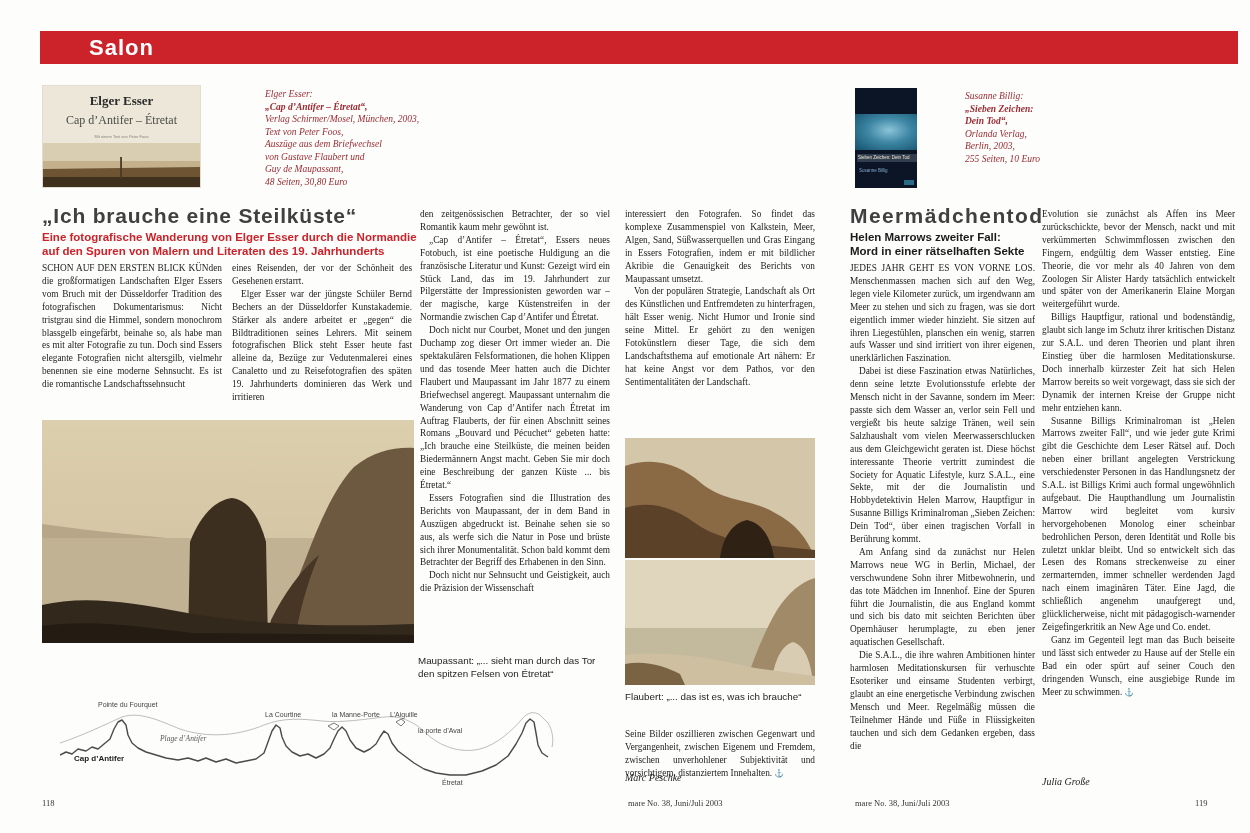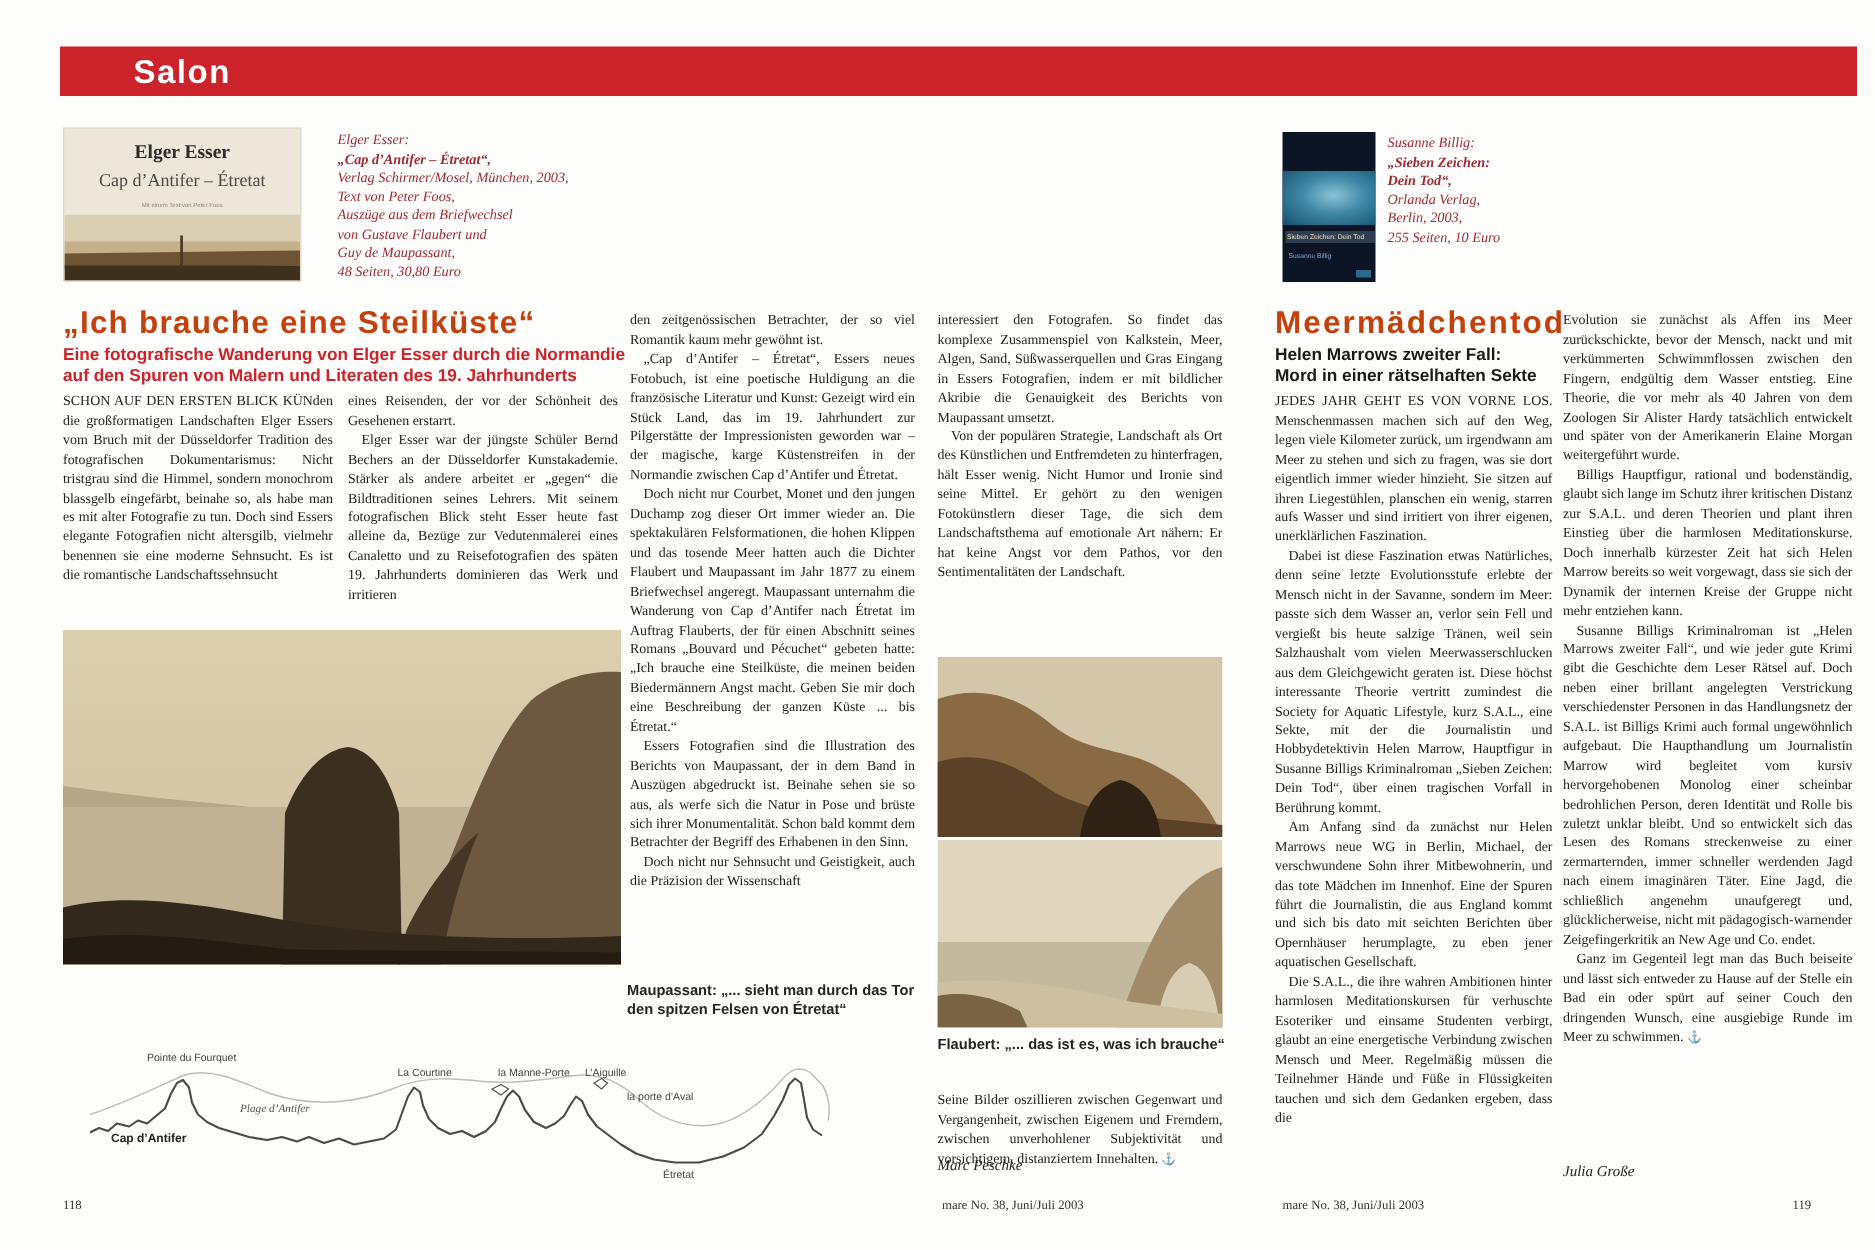--- a/index.html
+++ b/index.html
@@ -24,36 +24,36 @@
   .cover-right { left:855px; top:88px; width:62px; height:100px; background:#0c1526; overflow:hidden; }
   .cr-photo { position:absolute; left:0; top:26px; width:62px; height:36px;
               background:radial-gradient(ellipse at 55% 45%, #8cc4d8 0%, #3d86a4 45%, #14506b 100%); }
   .cr-title { position:absolute; left:2px; top:66px; width:58px; font-size:4.5px; line-height:5.5px;
               color:#f0e6c8; background:rgba(120,140,160,0.35); padding:1px; }
   .cr-author { position:absolute; left:4px; top:80px; font-size:4.5px; color:#7fa8c9; }
   .cr-logo { position:absolute; right:3px; bottom:3px; width:10px; height:5px; background:#2b6b8a; }
 
   
   .biblio { font-family:"Liberation Serif",serif; font-style:italic; font-size:9.5px;
-            line-height:12.5px; color:#9b2b31; }
+            line-height:12.5px; color:#9b2b31;margin-left:40px; }
   .biblio-bold { font-weight:bold; }
 
   
-  .headline { font-weight:bold; color:#c2410c; font-size:21px; letter-spacing:0.8px; white-space:nowrap; }
+  .headline { font-weight:bold; color:#404040; font-size:21px; letter-spacing:0.8px; white-space:nowrap; }
   .subtitle { font-weight:bold; font-size:11.5px; line-height:13.5px; }
   .subtitle-red { color:#cc2229; }
   .subtitle-black { color:#1a1a1a; }
 
   
   .body-col { font-family:"Liberation Serif",serif; font-size:9.3px; line-height:12.9px;
               text-align:justify; color:#1c1c1c; overflow:hidden; }
   .body-col p { margin:0; }
   .body-col p + p { text-indent:9px; }
 
-  .caption { font-weight:bold; font-size:9.8px; line-height:13px; color:#242424; }
+  .caption { font-weight:normal; font-size:9.8px; line-height:13px; color:#242424; }
   .author { font-family:"Liberation Serif",serif; font-style:italic; font-size:10px; color:#222; }
   .footer-text { font-family:"Liberation Serif",serif; font-size:8.5px; color:#333; }
   .end-mark { font-size:8px; color:#8a8a8a; }
 
   .photo { display:block; }
 
   
   .map-label { font-family:"Liberation Sans",sans-serif; font-size:7px; fill:#444; }
   .map-label-italic { font-family:"Liberation Serif",serif; font-style:italic; font-size:7.5px; fill:#555; }
   .map-label-bold { font-family:"Liberation Sans",sans-serif; font-weight:bold; font-size:8px; fill:#222; }

